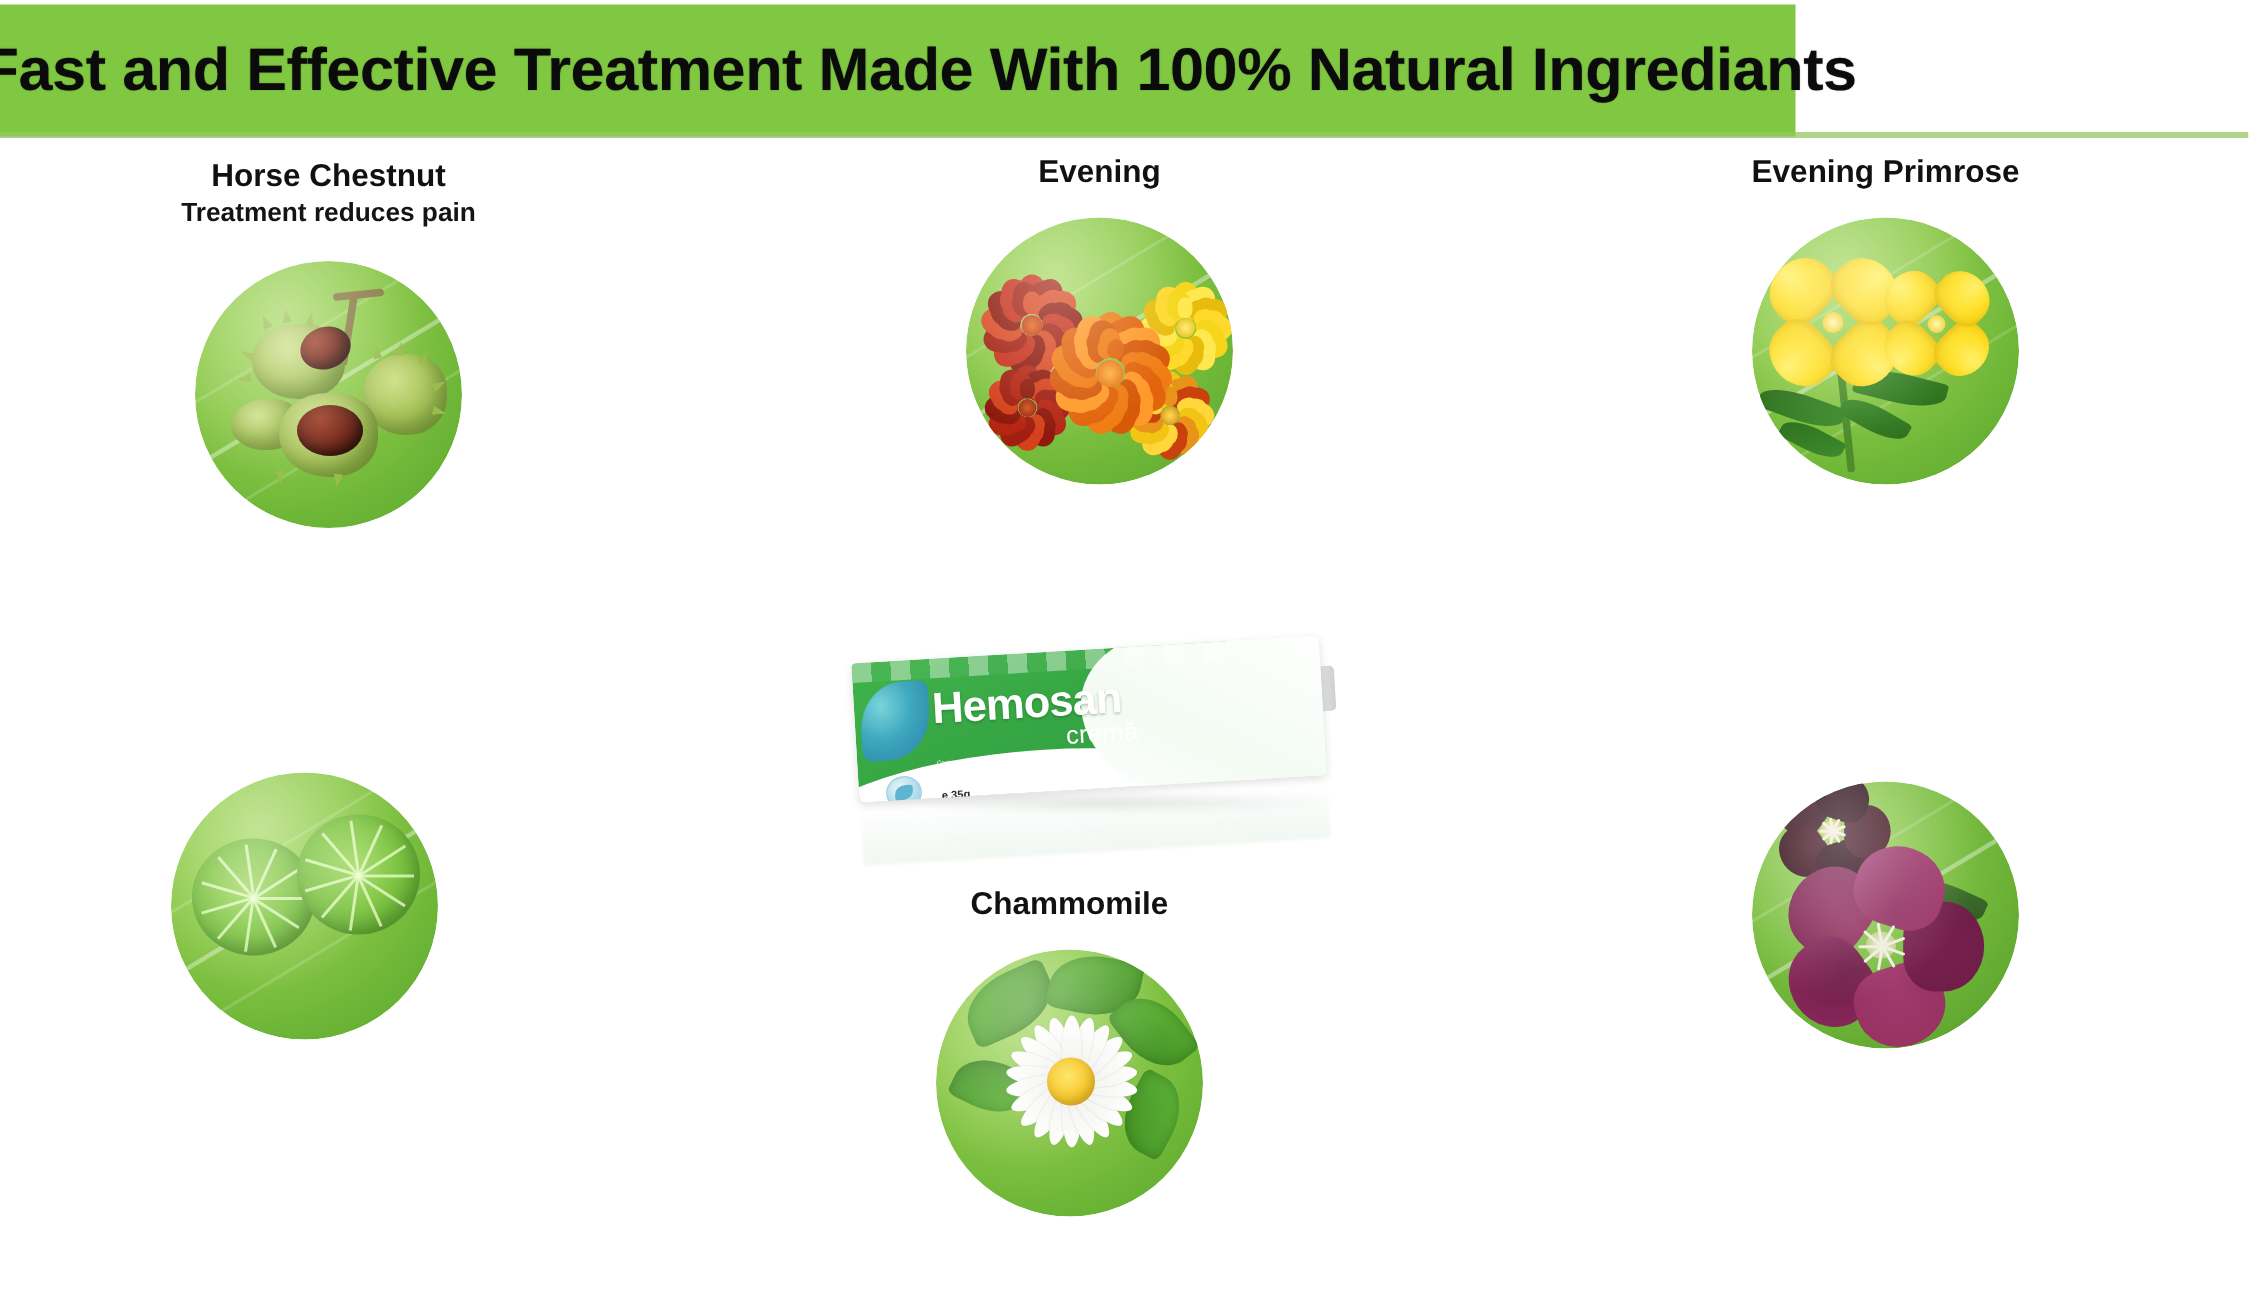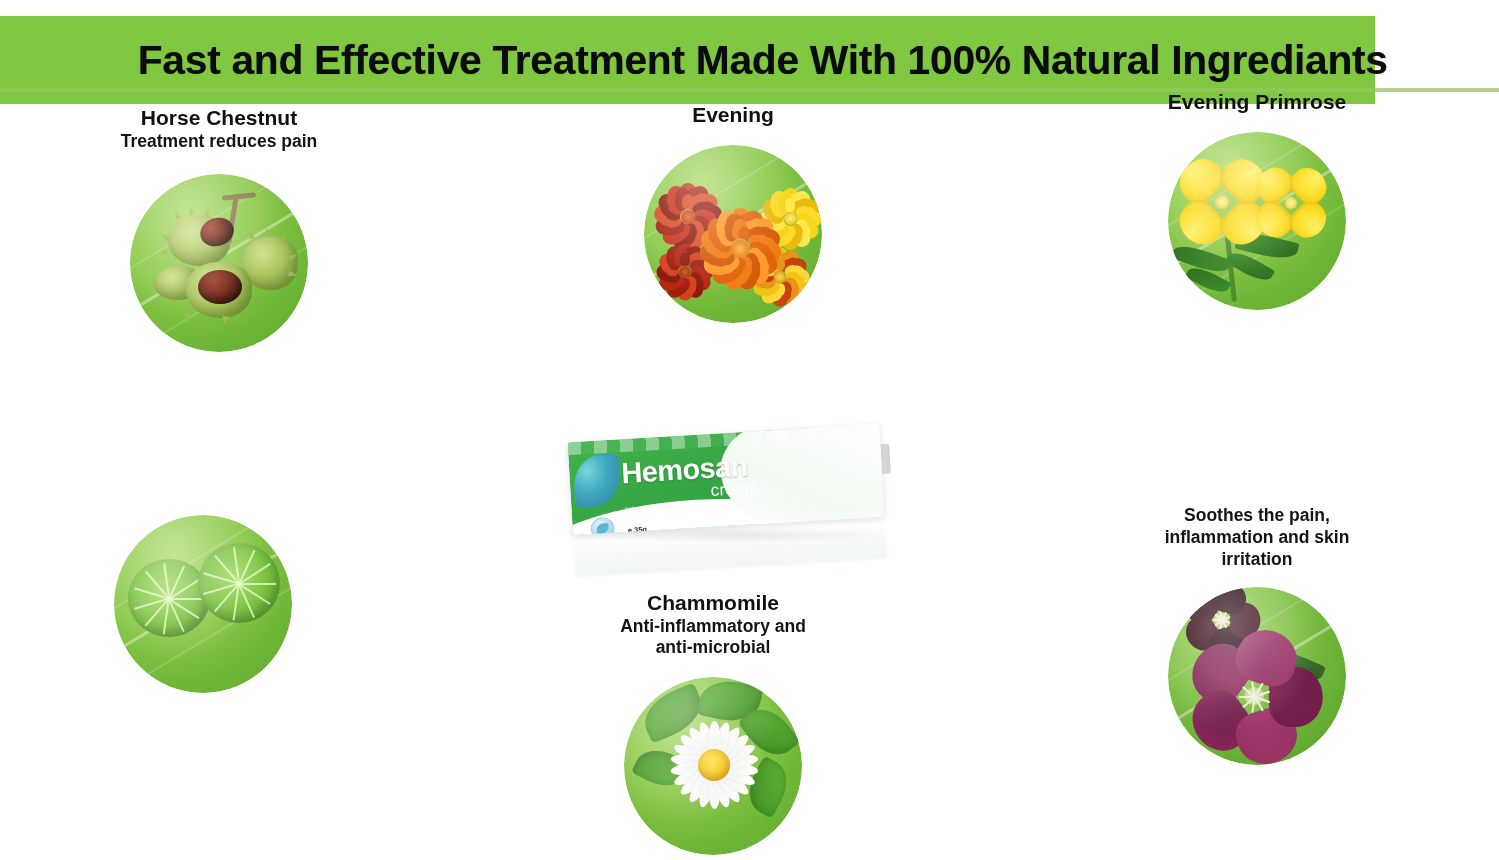--- a/index.html
+++ b/index.html
@@ -6,23 +6,23 @@
   body{
     width:1499px;height:860px;
     background:#ffffff;
     font-family:"Liberation Sans", sans-serif;
     overflow:hidden;
     position:relative;
   }
 
   
   .banner{
-    position:absolute;left:0;top:16px;width:1375px;height:88px;
+    position:absolute;left:0;top:3px;width:1197px;height:88px;
     background:#80c742;
-    display:flex;align-items:center;justify-content:flex-end;
+    display:flex;align-items:center;justify-content:flex-start;
   }
   .banner-edge{
     position:absolute;left:0;top:88px;width:1499px;height:4px;
     background:#96c563;opacity:.75;
   }
   .banner-title{
     font-size:40px;font-weight:bold;color:#0b0b0b;
     letter-spacing:-0.3px;white-space:nowrap;
     transform:scaleX(1.02);
     text-shadow:0 0 1px rgba(0,0,0,.35);
@@ -557,21 +557,21 @@
             <i style="width: 10.58px; height: 13.34px; margin-left: -5.29px; margin-top: -13.34px; transform: rotate(348deg) translateY(-9.24747px); background: rgb(240, 125, 20); border-radius: 50% 50% 42% 42%;"></i>
             <i style="width: 10.58px; height: 13.34px; margin-left: -5.29px; margin-top: -13.34px; transform: rotate(372deg) translateY(-9.24747px); background: rgb(226, 100, 12); border-radius: 50% 50% 42% 42%;"></i>
             <b style="position: absolute; left: 50%; top: 50%; border-radius: 50%; width: 18px; height: 18px; margin-left: -9px; margin-top: -9px; background: radial-gradient(circle, rgb(255, 181, 69), rgb(226, 102, 11));"></b>
           </div>
       </div>
     </div>
     <div class="circle-gloss"></div>
   </div>
 </div>
 
-<div class="ingredient" style="left:1112px;top:90px;width:290px;">
+<div class="ingredient" style="left:1112px;top:103px;width:290px;">
   <p class="ing-title">Evening Primrose</p>
   <div class="circle-wrap" style="width:178px;height:178px;margin-top:18px;">
     <div class="leaf-bg"></div>
     <div class="leaf-vein main"></div>
     <div class="leaf-vein v2"></div>
     <div class="leaf-vein v3"></div>
     <div style="position:absolute;inset:0;">
       <div class="ep-stem" style="left:60px;top:96px;width:5px;height:74px;transform:rotate(-6deg);"></div>
       <div class="ep-leaf" style="left:68px;top:104px;width:62px;height:20px;transform:rotate(14deg);"></div>
       <div class="ep-leaf" style="left:4px;top:118px;width:58px;height:18px;transform:rotate(200deg);"></div>
@@ -629,21 +629,20 @@
           <span class="lm-vein" style="width: 36.8px; transform: rotate(294.545deg);"></span>
           <span class="lm-vein" style="width: 36.8px; transform: rotate(327.273deg);"></span>
         </div>
     </div>
     <div class="circle-gloss"></div>
   </div>
 </div>
 
 <div class="ingredient" style="left:568px;top:591px;width:290px;">
   <p class="ing-title">Chammomile</p>
-  <p class="ing-desc" style="padding:0 36px;">Anti-inflammatory and anti-microbial</p>
   <div class="circle-wrap" style="width:178px;height:178px;margin-top:18px;">
     <div class="leaf-bg"></div>
     <div style="position:absolute;inset:0;">
       <div class="ch-leaf" style="left:18px;top:16px;width:62px;height:40px;transform:rotate(-24deg);"></div>
       <div class="ch-leaf" style="left:76px;top:4px;width:60px;height:40px;transform:rotate(12deg);"></div>
       <div class="ch-leaf" style="left:118px;top:36px;width:54px;height:38px;transform:rotate(52deg);"></div>
       <div class="ch-leaf" style="left:118px;top:92px;width:52px;height:36px;transform:rotate(118deg);"></div>
       <div class="ch-leaf" style="left:12px;top:74px;width:50px;height:34px;transform:rotate(206deg);"></div>
       <div class="ch-daisy" id="ch1" style="left:34px;top:32px;width:112px;height:112px;">
           <i style="width: 11px; height: 36.96px; margin-left: -5.5px; margin-top: -36.96px; transform: rotate(350deg) translateY(1.4784px);"></i>
@@ -687,21 +686,20 @@
           <i style="width: 13px; height: 45.92px; margin-left: -6.5px; margin-top: -45.92px; transform: rotate(16.3636deg) translateY(1.8368px);"></i>
           <i style="width: 13px; height: 45.92px; margin-left: -6.5px; margin-top: -45.92px; transform: rotate(0deg) translateY(1.8368px);"></i>
         <div class="ch-center" style="left:40px;top:40px;width:32px;height:32px;"></div>
       </div>
     </div>
     <div class="circle-gloss"></div>
   </div>
 </div>
 
 <div class="ingredient" style="left:1112px;top:505px;width:290px;">
-  <p class="ing-desc" style="padding:0 24px;">Soothes the pain, inflammation and skin irritation</p>
   <div class="circle-wrap" style="width:178px;height:178px;margin-top:16px;">
     <div class="leaf-bg" style="background:radial-gradient(circle at 34% 28%, #9ed35c 0%, #7dc043 40%, #63ab31 75%, #4f9527 100%);"></div>
     <div class="leaf-vein main"></div>
     <div class="leaf-vein v2"></div>
     <div style="position:absolute;inset:0;">
       <div class="hb-stem" style="left:62px;top:48px;width:4px;height:60px;transform:rotate(10deg);"></div>
       <div class="hb-stem" style="left:92px;top:126px;width:4px;height:46px;transform:rotate(-6deg);"></div>
       <div class="hb-leaf" style="left:100px;top:68px;width:56px;height:22px;transform:rotate(24deg);"></div>
       <div class="hb-flower" id="hb1" style="left:22px;top:4px;width:62px;height:58px;">
           <i style="width: 34.72px; height: 31px; margin-left: -17.36px; margin-top: -31px; background: radial-gradient(at 50% 78%, rgb(48, 11, 24) 0%, rgb(59, 15, 30) 100%); transform: rotate(306deg) translateY(-8.06px);"></i>

